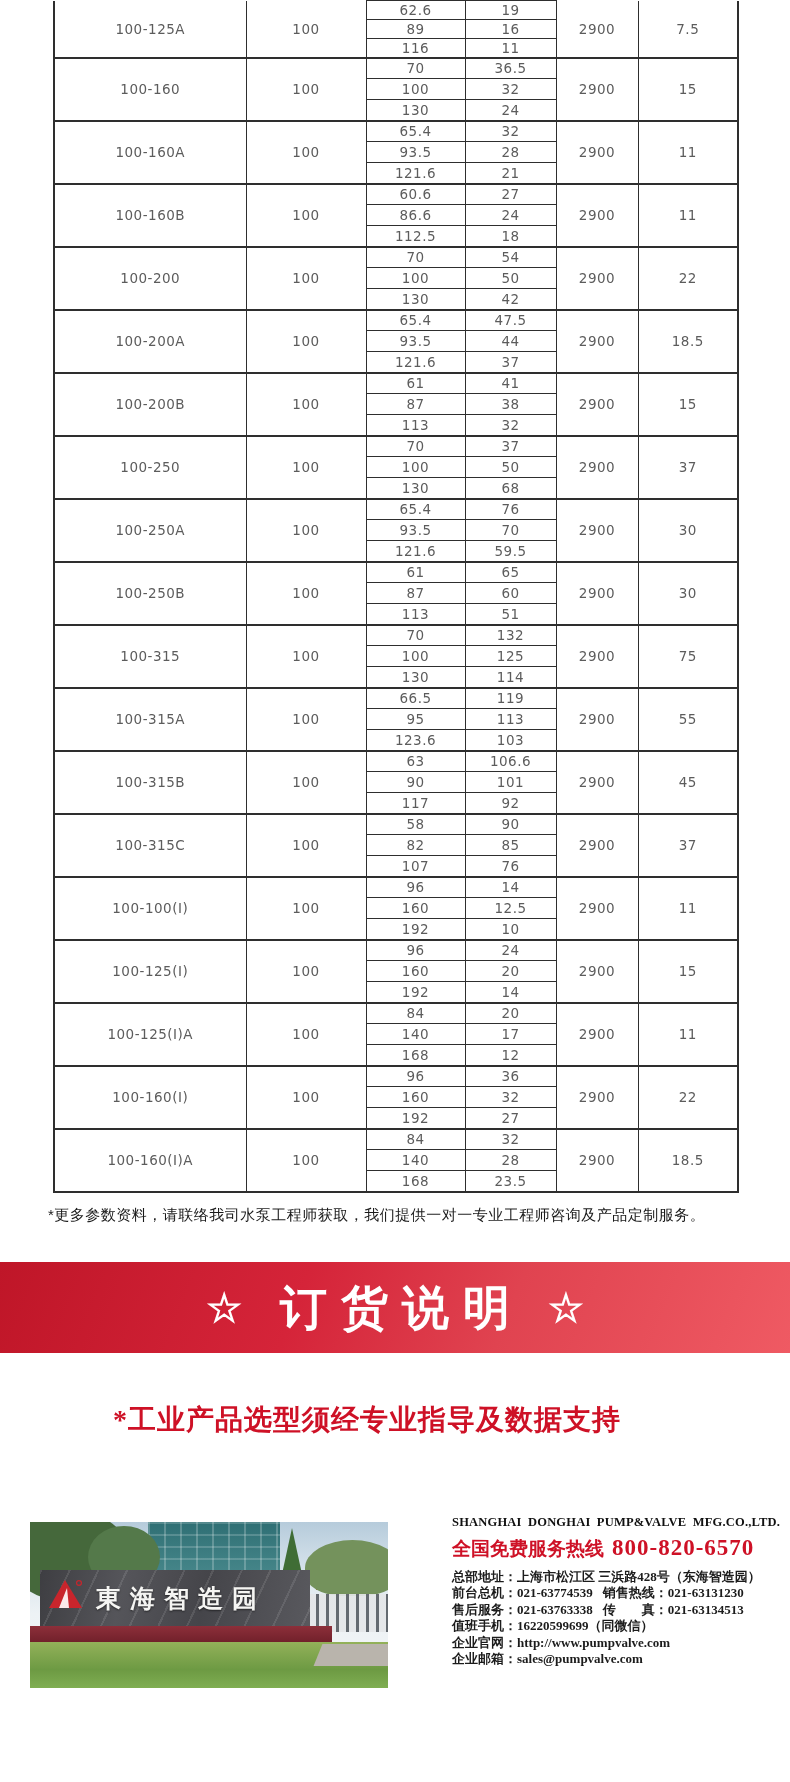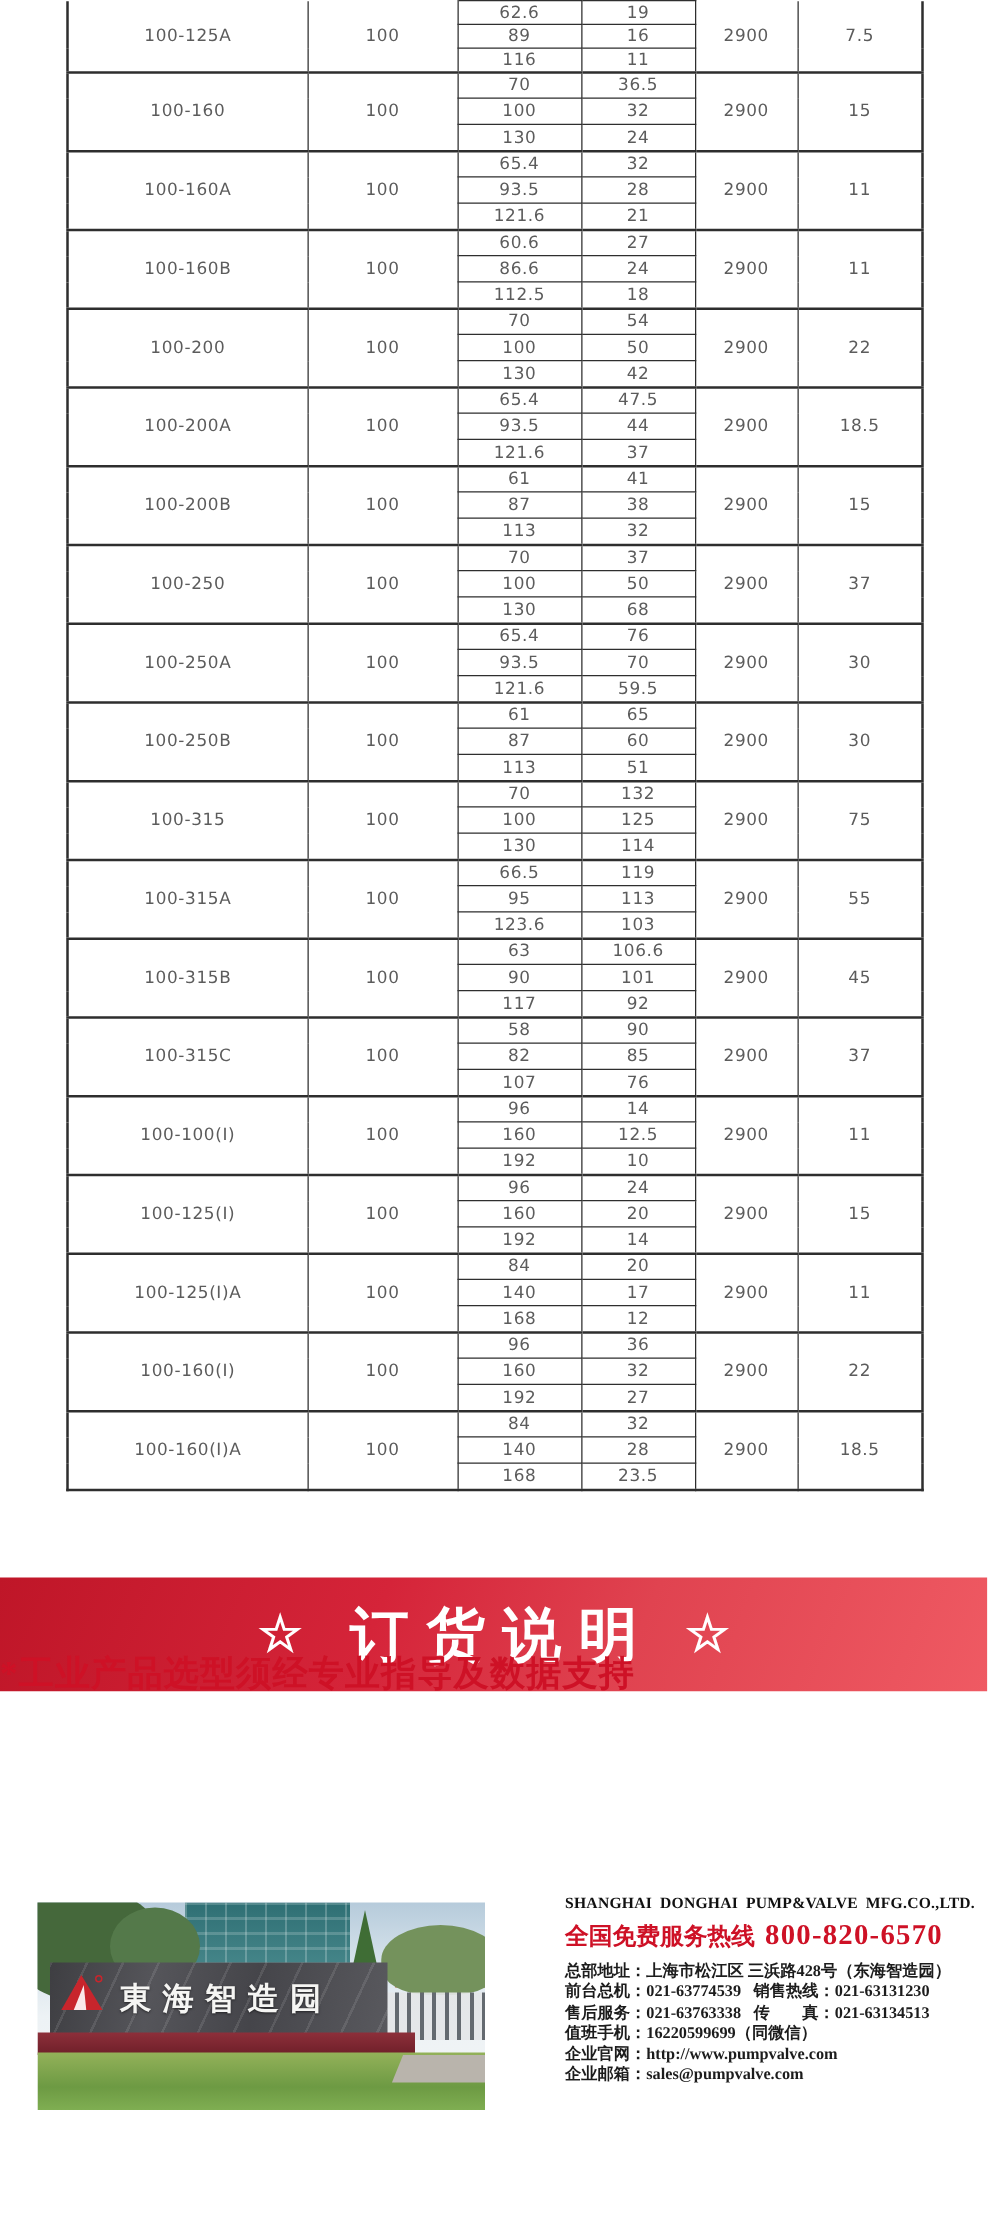--- a/index.html
+++ b/index.html
@@ -31,21 +31,21 @@
 
   
   .banner{position:absolute;left:0;top:1262px;width:790px;height:91px;
     background:linear-gradient(112deg,var(--banner-from) 0%,#d52439 38%,#e04350 64%,var(--banner-to) 100%);
     display:flex;align-items:center;justify-content:center;gap:24px;color:#fff;}
   .banner .star{font-size:40px;font-weight:bold;line-height:1;}
   .banner .title{font-size:47px;font-weight:bold;letter-spacing:14px;text-indent:14px;line-height:1;
     font-family:"Liberation Sans",sans-serif;}
 
   
-  .order-notes{position:absolute;left:0;top:1320px;width:734px;text-align:left;
+  .order-notes{position:absolute;left:0;top:1400px;width:734px;text-align:center;
     color:var(--accent);font-family:"Liberation Serif",serif;font-weight:bold;font-size:28px;line-height:40px;
     letter-spacing:1px;}
 
   
   .photo{position:absolute;left:30px;top:1522px;width:358px;height:166px;overflow:hidden;
     background:linear-gradient(180deg,#b6cbdb 0%,#d8e4ec 30%,#edf2f5 55%,#f3f5f6 100%);}
   .photo>div{position:absolute;}
   .ph-building-green{left:118px;top:0;width:132px;height:74px;
     background-image:repeating-linear-gradient(90deg,rgba(255,255,255,.22) 0 2px,transparent 2px 16px),
       repeating-linear-gradient(0deg,rgba(255,255,255,.18) 0 2px,transparent 2px 12px),
@@ -397,20 +397,21 @@
           <td class="c-flow">140</td>
           <td class="c-head">28</td>
         </tr>
         <tr>
           <td class="c-flow">168</td>
           <td class="c-head">23.5</td>
         </tr>
       </tbody>
   </table>
 
+  <div class="note">*更多参数资料，请联络我司水泵工程师获取，我们提供一对一专业工程师咨询及产品定制服务。</div>
 
   <div class="banner">
     <span class="star">☆</span>
     <span class="title">订货说明</span>
     <span class="star">☆</span>
   </div>
 
   <div class="order-notes">
     <div>*工业产品选型须经专业指导及数据支持</div>
   </div>

